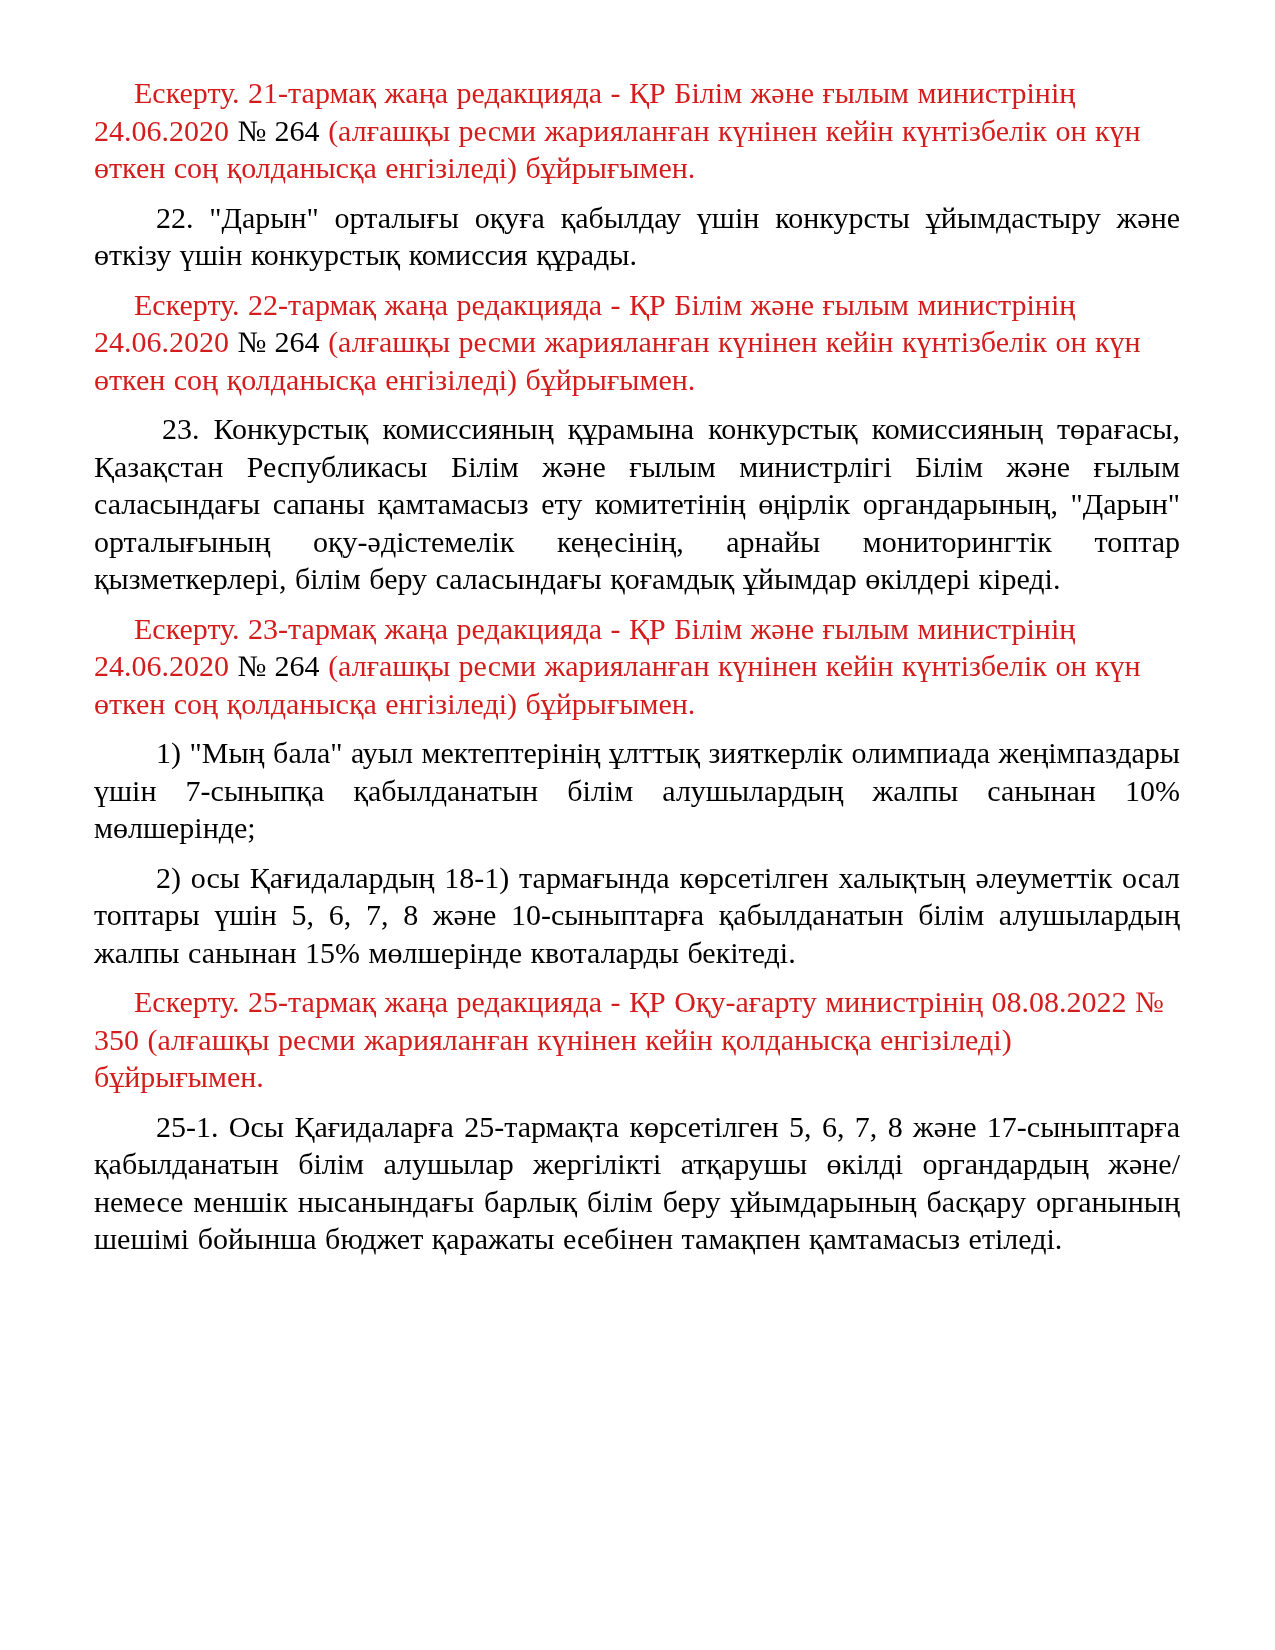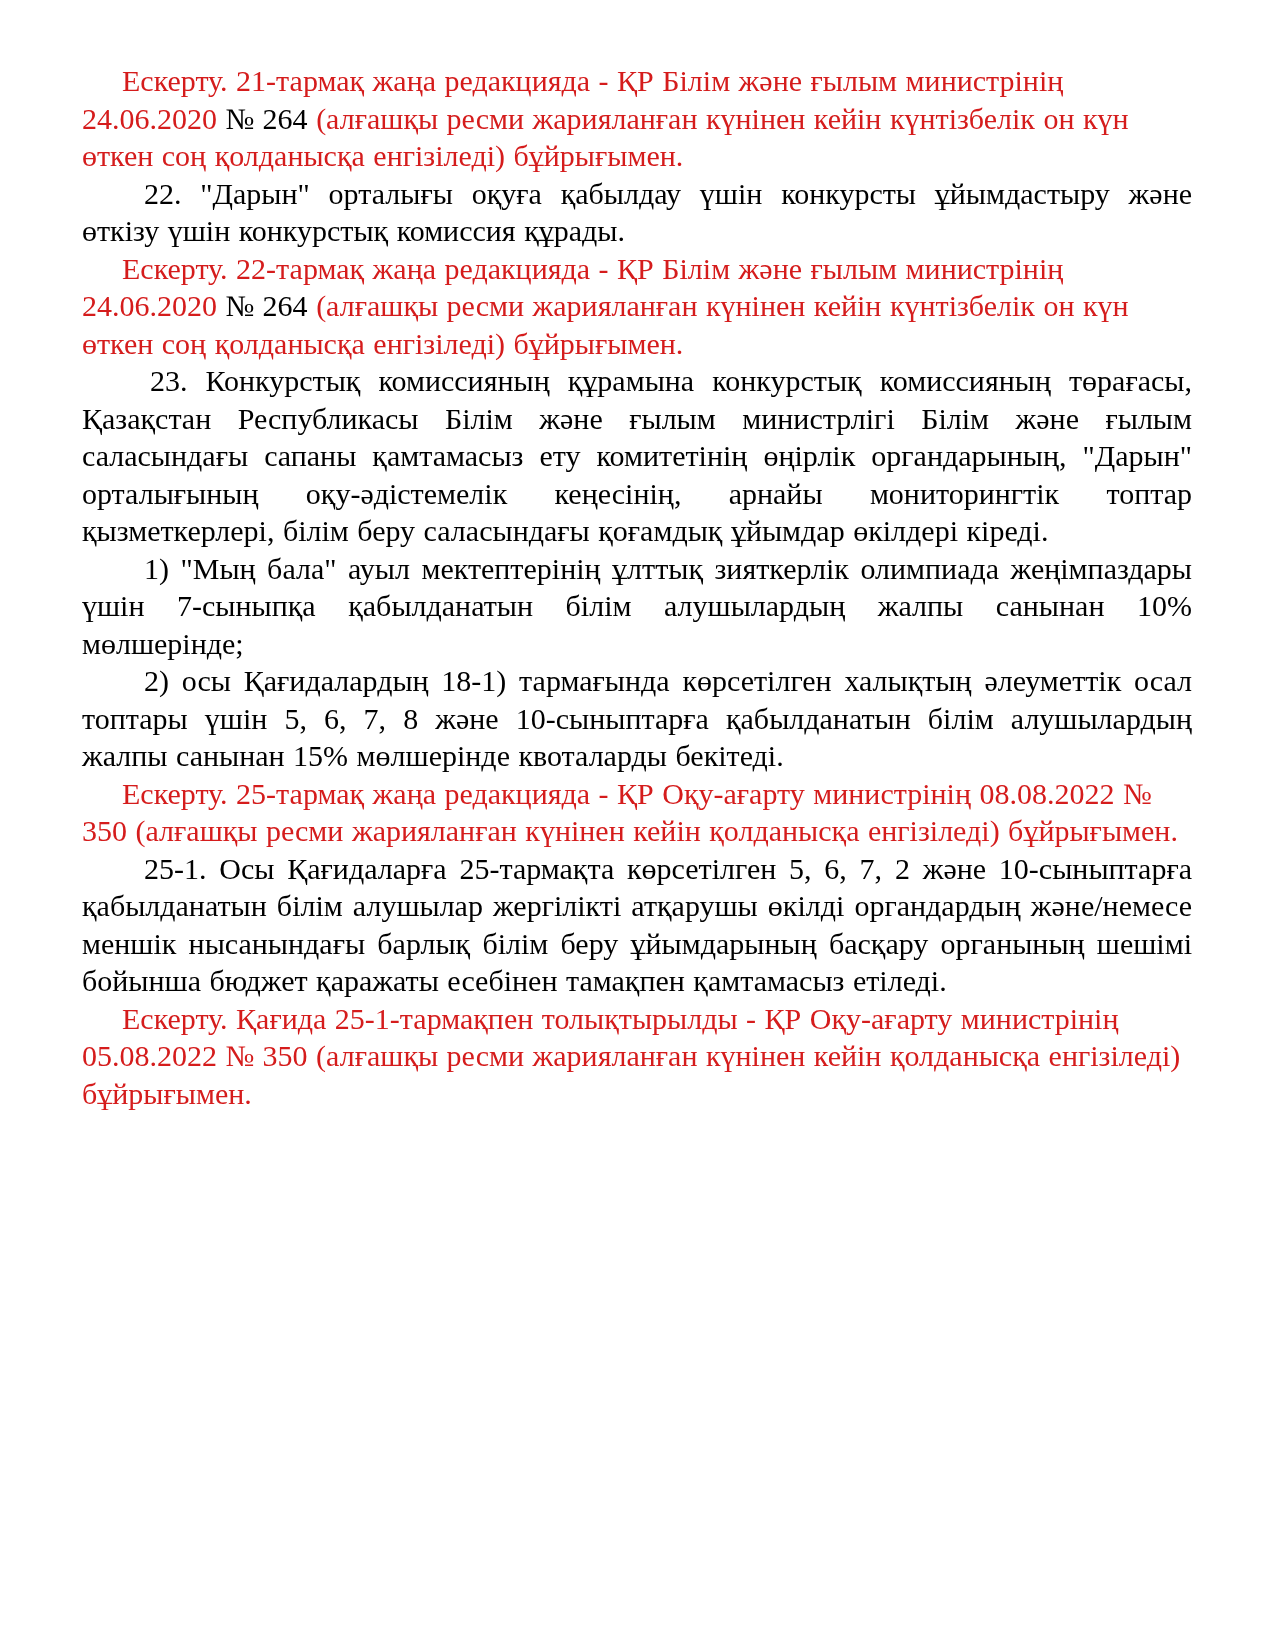--- a/index.html
+++ b/index.html
@@ -23,21 +23,21 @@
     position:absolute;
     left:82px;
     top:62px;
     width:1110px;
     font-size:30px;
     line-height:37.5px;
     color:var(--black);
     word-spacing:1px;
   }
   .content p{
-    margin:0;
+    margin:12px;
     padding:0;
     text-align:justify;
     text-indent:50px;
   }
   .content p.note{
     text-align:left;
     text-indent:40px;
     color:var(--red);
   }
   .content p.indent-md{text-indent:62px;}
@@ -52,28 +52,28 @@
   <div class="content">
 
     <p class="note"><span class="red">Ескерту. 21-тармақ жаңа редакцияда - ҚР Білім және ғылым министрінің 24.06.2020 </span><span class="black">№ 264 </span><span class="red">(алғашқы ресми жарияланған күнінен кейін күнтізбелік он күн өткен соң қолданысқа енгізіледі) бұйрығымен.</span></p>
 
     <p class="indent-md">22. "Дарын" орталығы оқуға қабылдау үшін конкурсты ұйымдастыру және өткізу үшін конкурстық комиссия құрады.</p>
 
     <p class="note"><span class="red">Ескерту. 22-тармақ жаңа редакцияда - ҚР Білім және ғылым министрінің 24.06.2020 </span><span class="black">№ 264 </span><span class="red">(алғашқы ресми жарияланған күнінен кейін күнтізбелік он күн өткен соң қолданысқа енгізіледі) бұйрығымен.</span></p>
 
     <p class="indent-lg">23. Конкурстық комиссияның құрамына конкурстық комиссияның төрағасы, Қазақстан Республикасы Білім және ғылым министрлігі Білім және ғылым саласындағы сапаны қамтамасыз ету комитетінің өңірлік органдарының, "Дарын" орталығының оқу-әдістемелік кеңесінің, арнайы мониторингтік топтар қызметкерлері, білім беру саласындағы қоғамдық ұйымдар өкілдері кіреді.</p>
 
+    <p class="note"><span class="red">Ескерту. 23-тармақ жаңа редакцияда - ҚР Білім және ғылым министрінің 24.06.2020 </span><span class="black">№ 264 </span><span class="red">(алғашқы ресми жарияланған күнінен кейін күнтізбелік он күн өткен соң қолданысқа енгізіледі) бұйрығымен.</span></p>
 
 
 
 
     <p class="indent-md">1) "Мың бала" ауыл мектептерінің ұлттық зияткерлік олимпиада жеңімпаздары үшін 7-сыныпқа қабылданатын білім алушылардың жалпы санынан 10% мөлшерінде;</p>
 
     <p class="indent-md">2) осы Қағидалардың 18-1) тармағында көрсетілген халықтың әлеуметтік осал топтары үшін 5, 6, 7, 8 және 10-сыныптарға қабылданатын білім алушылардың жалпы санынан 15% мөлшерінде квоталарды бекітеді.</p>
 
     <p class="note">Ескерту. 25-тармақ жаңа редакцияда - ҚР Оқу-ағарту министрінің 08.08.2022 № 350 (алғашқы ресми жарияланған күнінен кейін қолданысқа енгізіледі) бұйрығымен.</p>
 
-    <p class="indent-md">25-1. Осы Қағидаларға 25-тармақта көрсетілген 5, 6, 7, 2 және 10-сыныптарға қабылданатын білім алушылар жергілікті атқарушы өкілді органдардың және/немесе меншік нысанындағы барлық білім беру ұйымдарының басқару органының шешімі бойынша бюджет қаражаты есебінен тамақпен қамтамасыз етіледі.</p>
+    <p class="indent-md">25-1. Осы Қағидаларға 25-тармақта көрсетілген 5, 6, 7, 8 және 17-сыныптарға қабылданатын білім алушылар жергілікті атқарушы өкілді органдардың және/немесе меншік нысанындағы барлық білім беру ұйымдарының басқару органының шешімі бойынша бюджет қаражаты есебінен тамақпен қамтамасыз етіледі.</p>
 
-    <p class="note">Ескерту. Қағида 25-1-тармақпен толықтырылды - ҚР Оқу-ағарту министрінің 05.08.2022 № 350 (алғашқы ресми жарияланған күнінен кейін қолданысқа енгізіледі) бұйрығымен.</p>
 
   </div>
 </div>
 
 </body></html>

